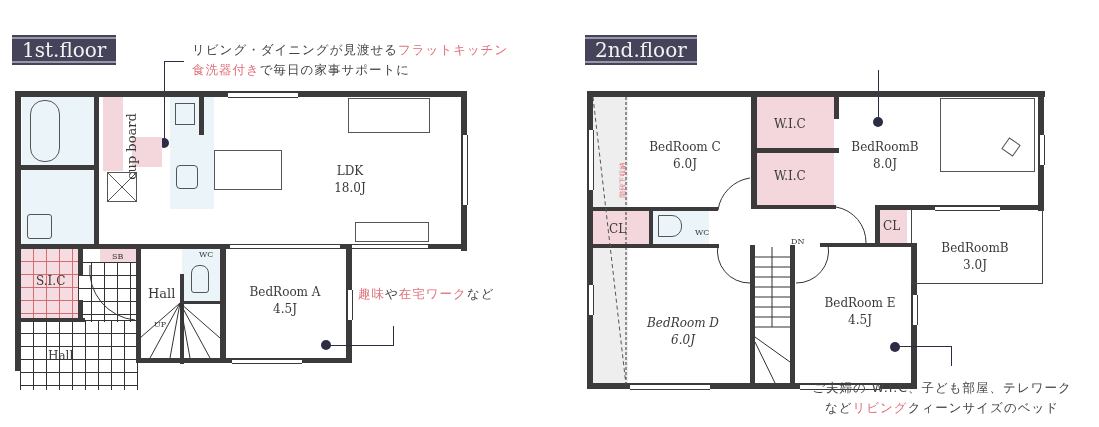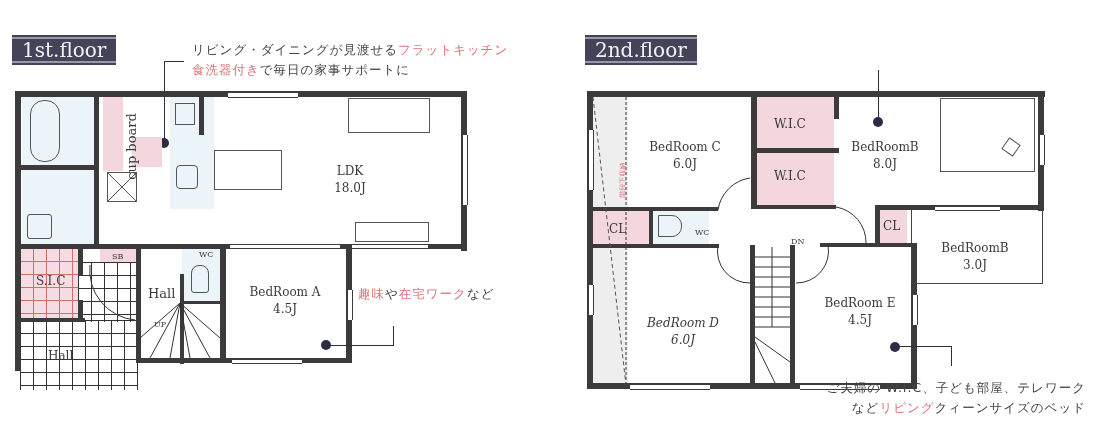--- a/index.html
+++ b/index.html
@@ -222,17 +222,17 @@
     <div>6.0J</div>
   </div>
   <div class="room-label" style="left:815px;top:295px;width:90px;">
     <div>BedRoom E</div>
     <div>4.5J</div>
   </div>
 
   <div class="dot" style="left:890px;top:342px;"></div>
   <div class="leader" style="left:895px;top:346px;width:56px;height:1px;"></div>
   <div class="leader" style="left:951px;top:346px;width:1px;height:20px;"></div>
-  <div class="note" style="left:798px;top:378px;text-align:right;width:288px;">
+  <div class="note" style="left:798px;top:378px;text-align:center;width:288px;">
     <div>ご夫婦の W.I.C、子ども部屋、テレワーク</div>
     <div><span>など</span><span class="hl">リビング</span><span>クィーンサイズのベッド</span></div>
   </div>
 </div>
 
 </body></html>

